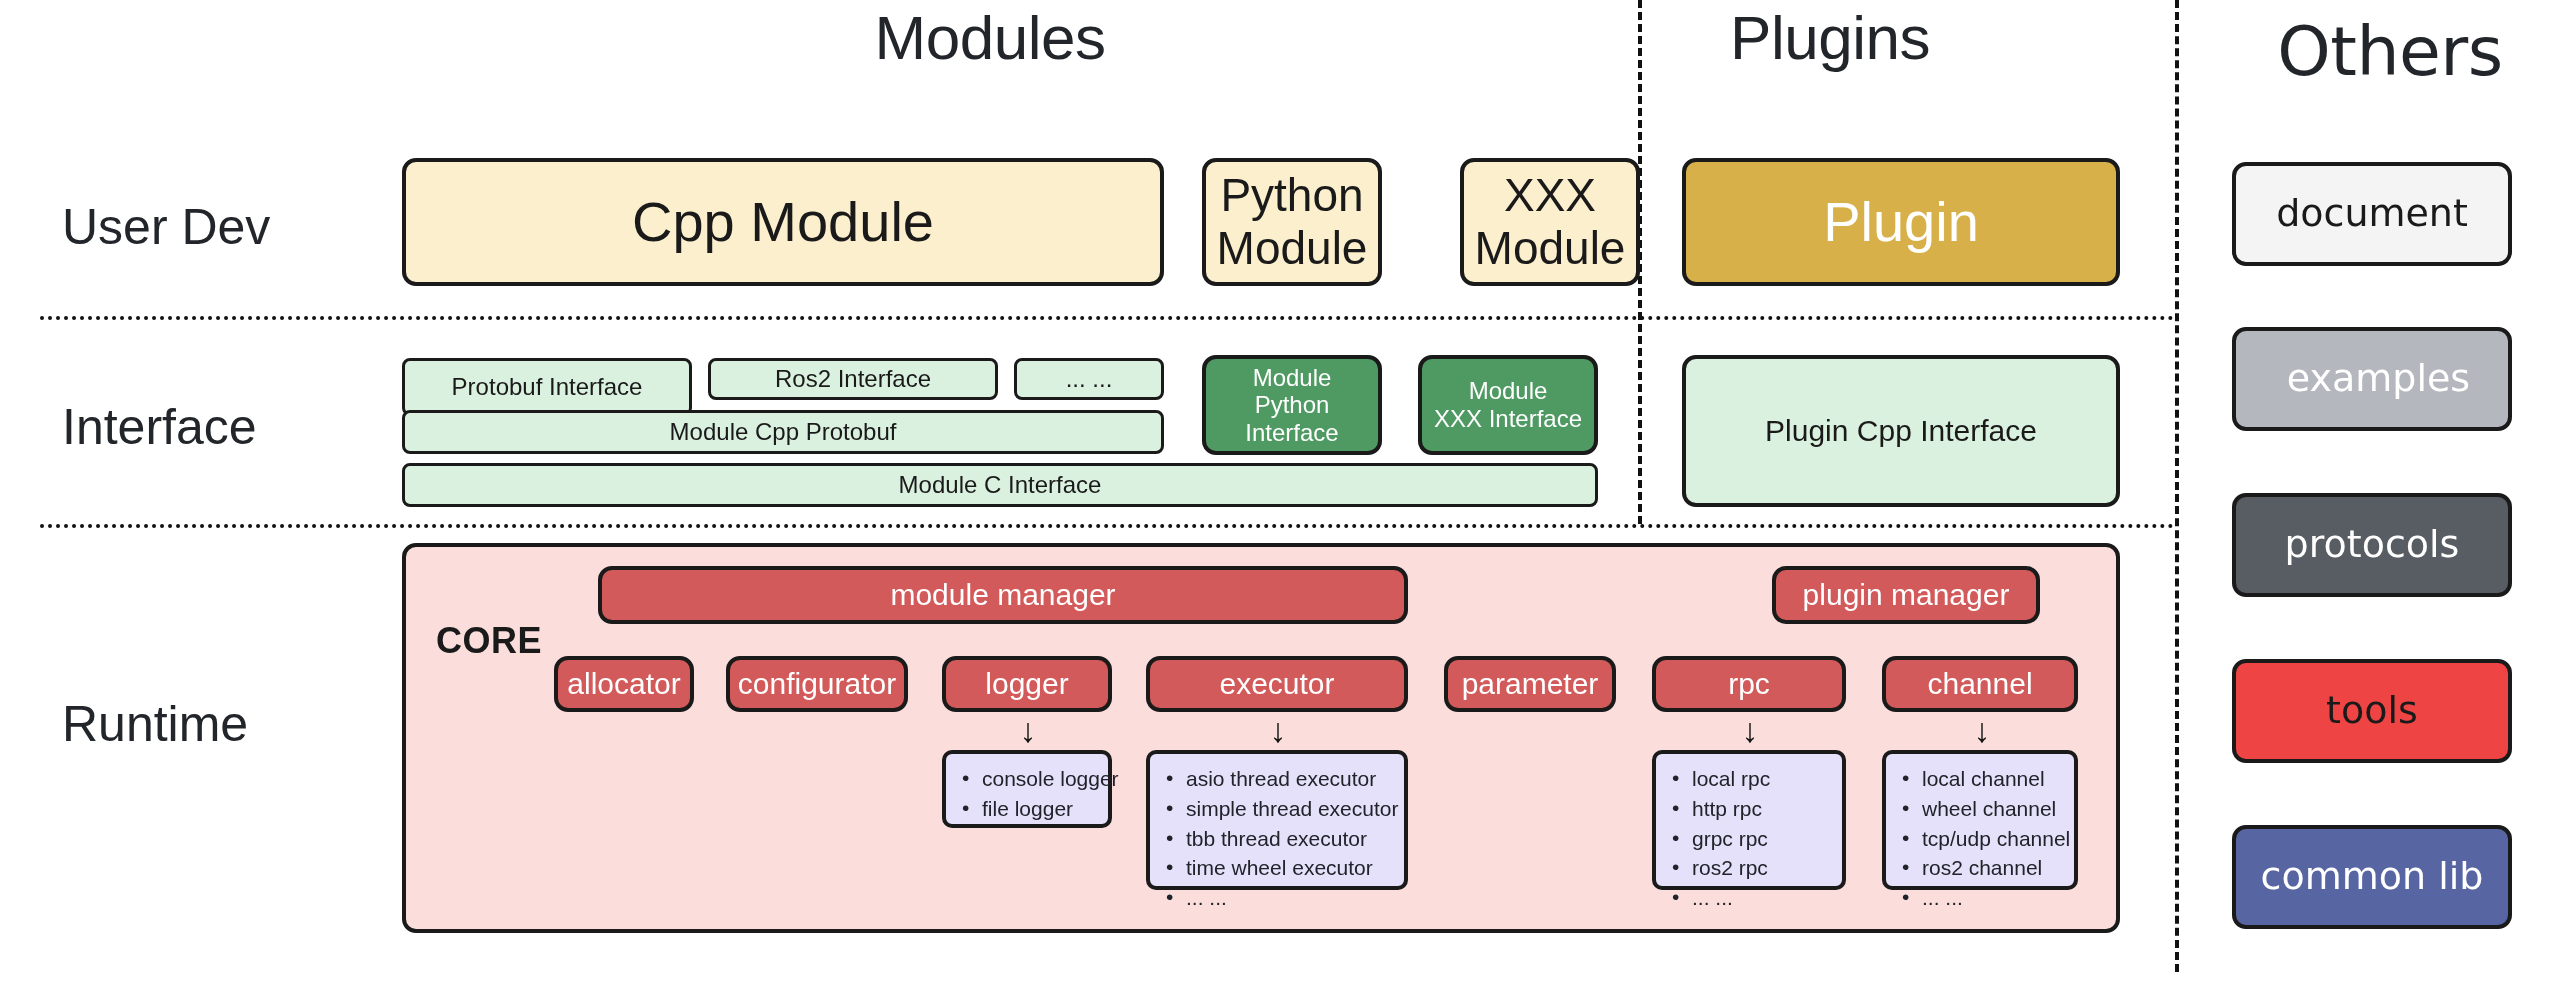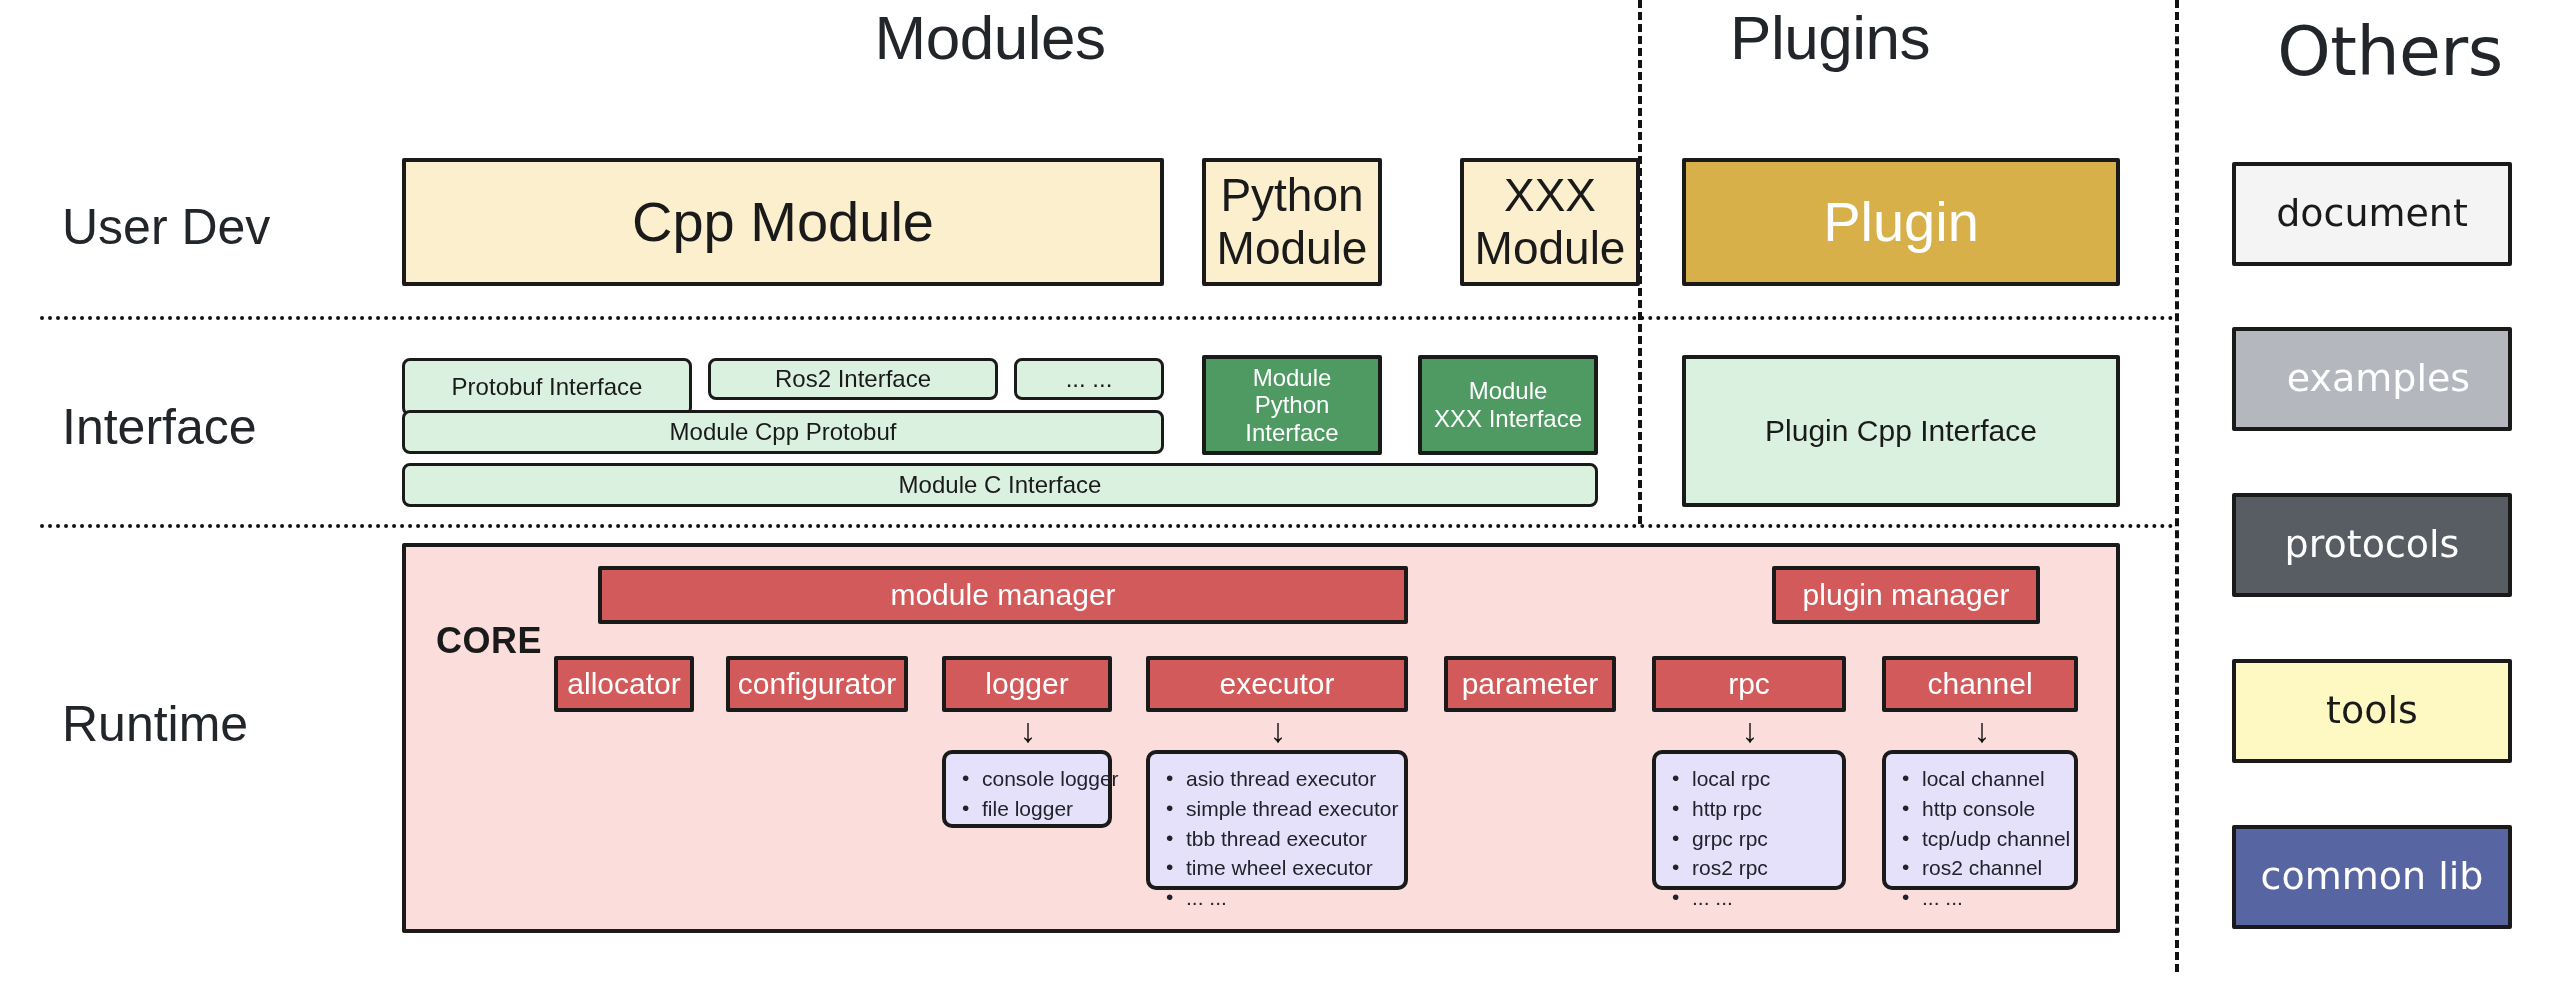--- a/index.html
+++ b/index.html
@@ -14,21 +14,21 @@
     position: relative;
     width: 2560px;
     height: 984px;
     background: #ffffff;
   }
 
   
   .box {
     position: absolute;
     border: 4px solid #1a1a1a;
-    border-radius: 2px;
+    border-radius: 14px;
     display: flex;
     align-items: center;
     justify-content: center;
     text-align: center;
     line-height: 1.15;
     color: #1a1a1a;
   }
   .box.soft { border-width: 3px; border-radius: 8px; }
 
   
@@ -62,21 +62,21 @@
   
   .fill-cream   { background: #fcefcd; }
   .fill-gold    { background: #d8b04a; color: #ffffff; }
   .fill-mint    { background: #dbf1df; }
   .fill-green   { background: #4e9a62; color: #ffffff; }
   .fill-pinkbg  { background: #fbdedc; }
   .fill-red     { background: #d25a5a; color: #ffffff; }
   .fill-white   { background: #f4f4f4; }
   .fill-grey    { background: #b4b7bd; color: #ffffff; }
   .fill-dgrey   { background: #585c63; color: #ffffff; }
-  .fill-lav     { background: #fef9c3; }
+  .fill-lav     { background: #ef4444; }
   .fill-navy    { background: #5765a3; color: #ffffff; }
 
   
   .t-xxl { font-size: 56px; }
   .t-xl  { font-size: 46px; }
   .t-lg  { font-size: 38px; }
   .t-md  { font-size: 30px; }
   .t-sm  { font-size: 24px; }
 
   .core-label {
@@ -258,21 +258,21 @@
       <li>http rpc</li>
       <li>grpc rpc</li>
       <li>ros2 rpc</li>
       <li>... ...</li>
     </ul>
   </div>
 
   <div class="listbox" style="left:1882px; top:750px; width:196px; height:140px;">
     <ul>
       <li>local channel</li>
-      <li>http console</li>
+      <li>wheel channel</li>
       <li>tcp/udp channel</li>
       <li>ros2 channel</li>
       <li>... ...</li>
     </ul>
   </div>
 
   <div class="box fill-white t-lg others-font" style="left:2232px; top:162px; width:280px; height:104px;">
     <span>document</span>
   </div>
   <div class="box fill-grey t-lg others-font" style="left:2232px; top:327px; width:280px; height:104px;padding-left:13px;">

